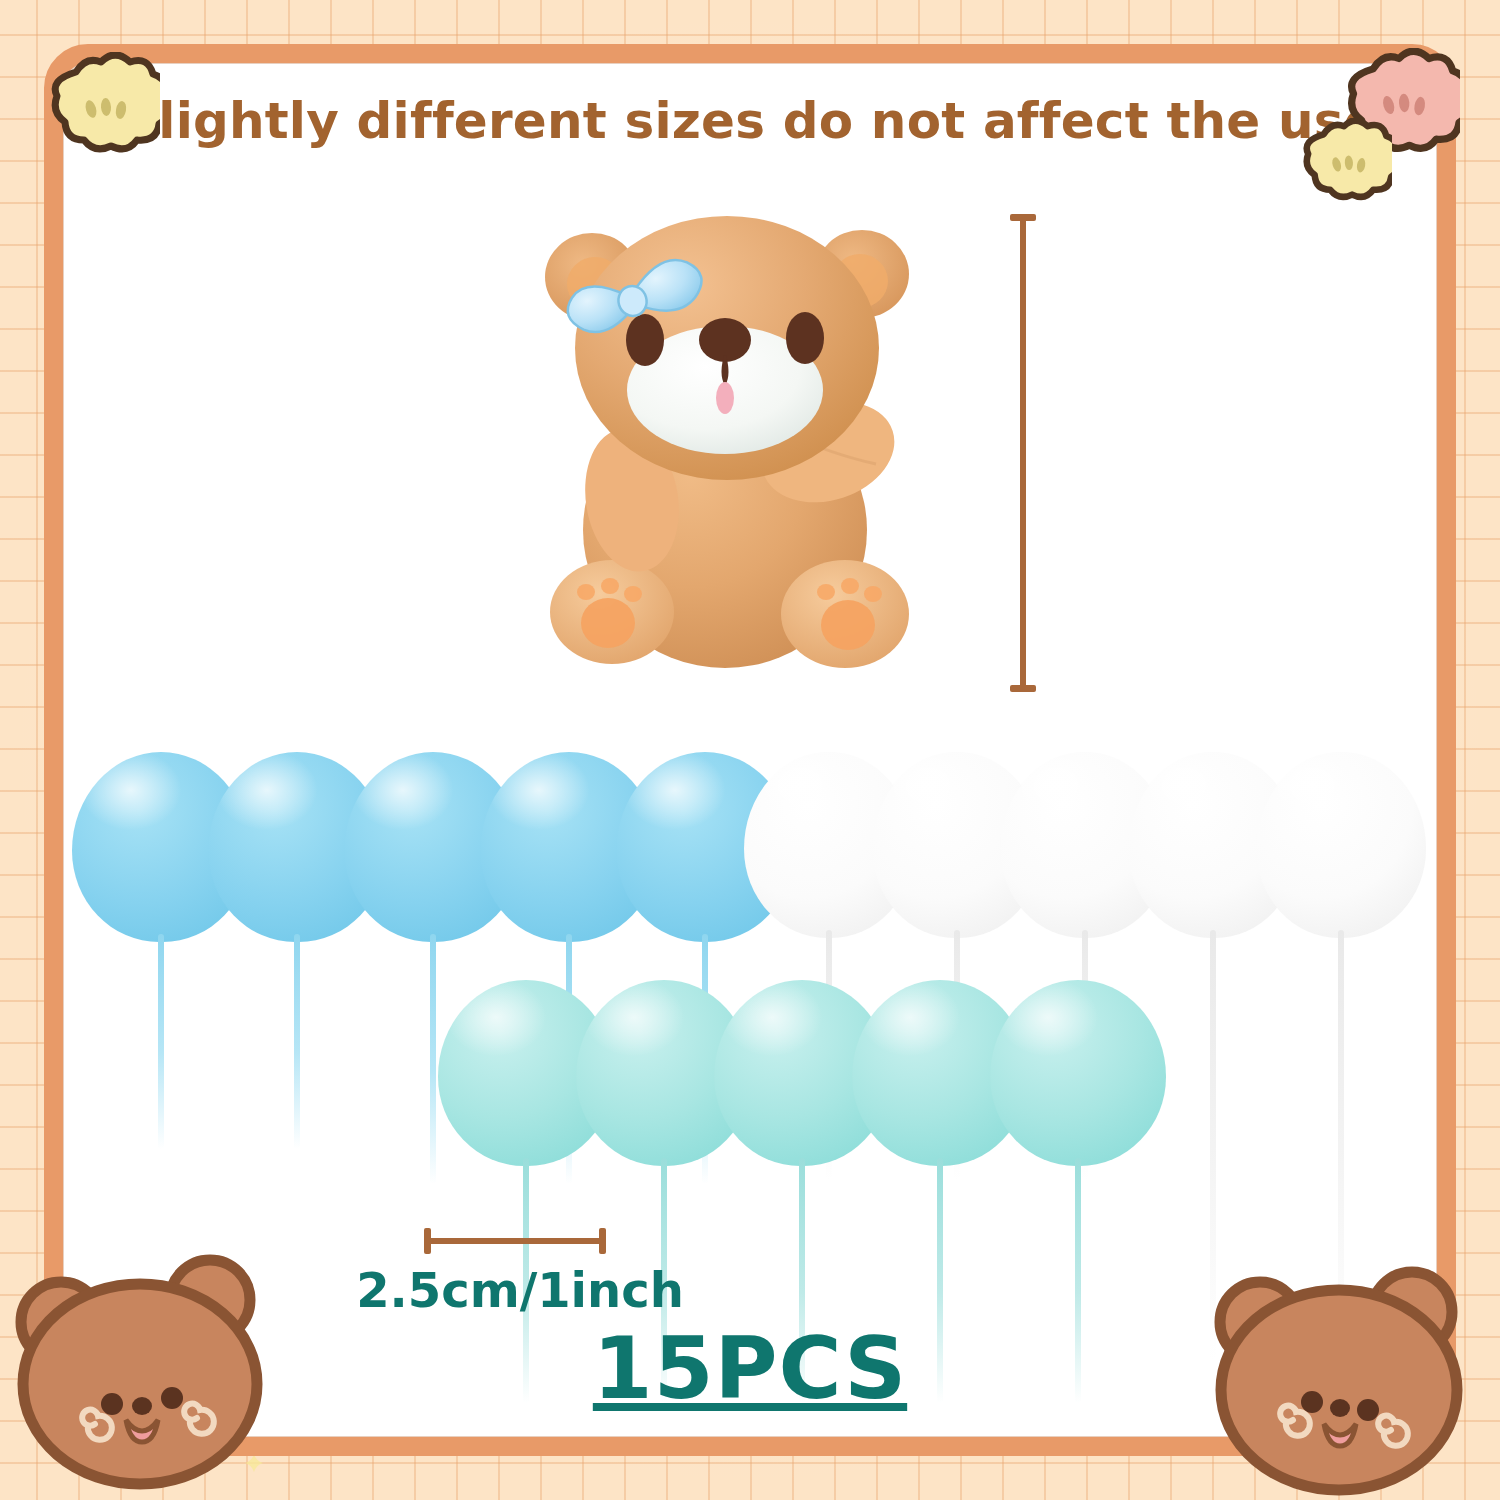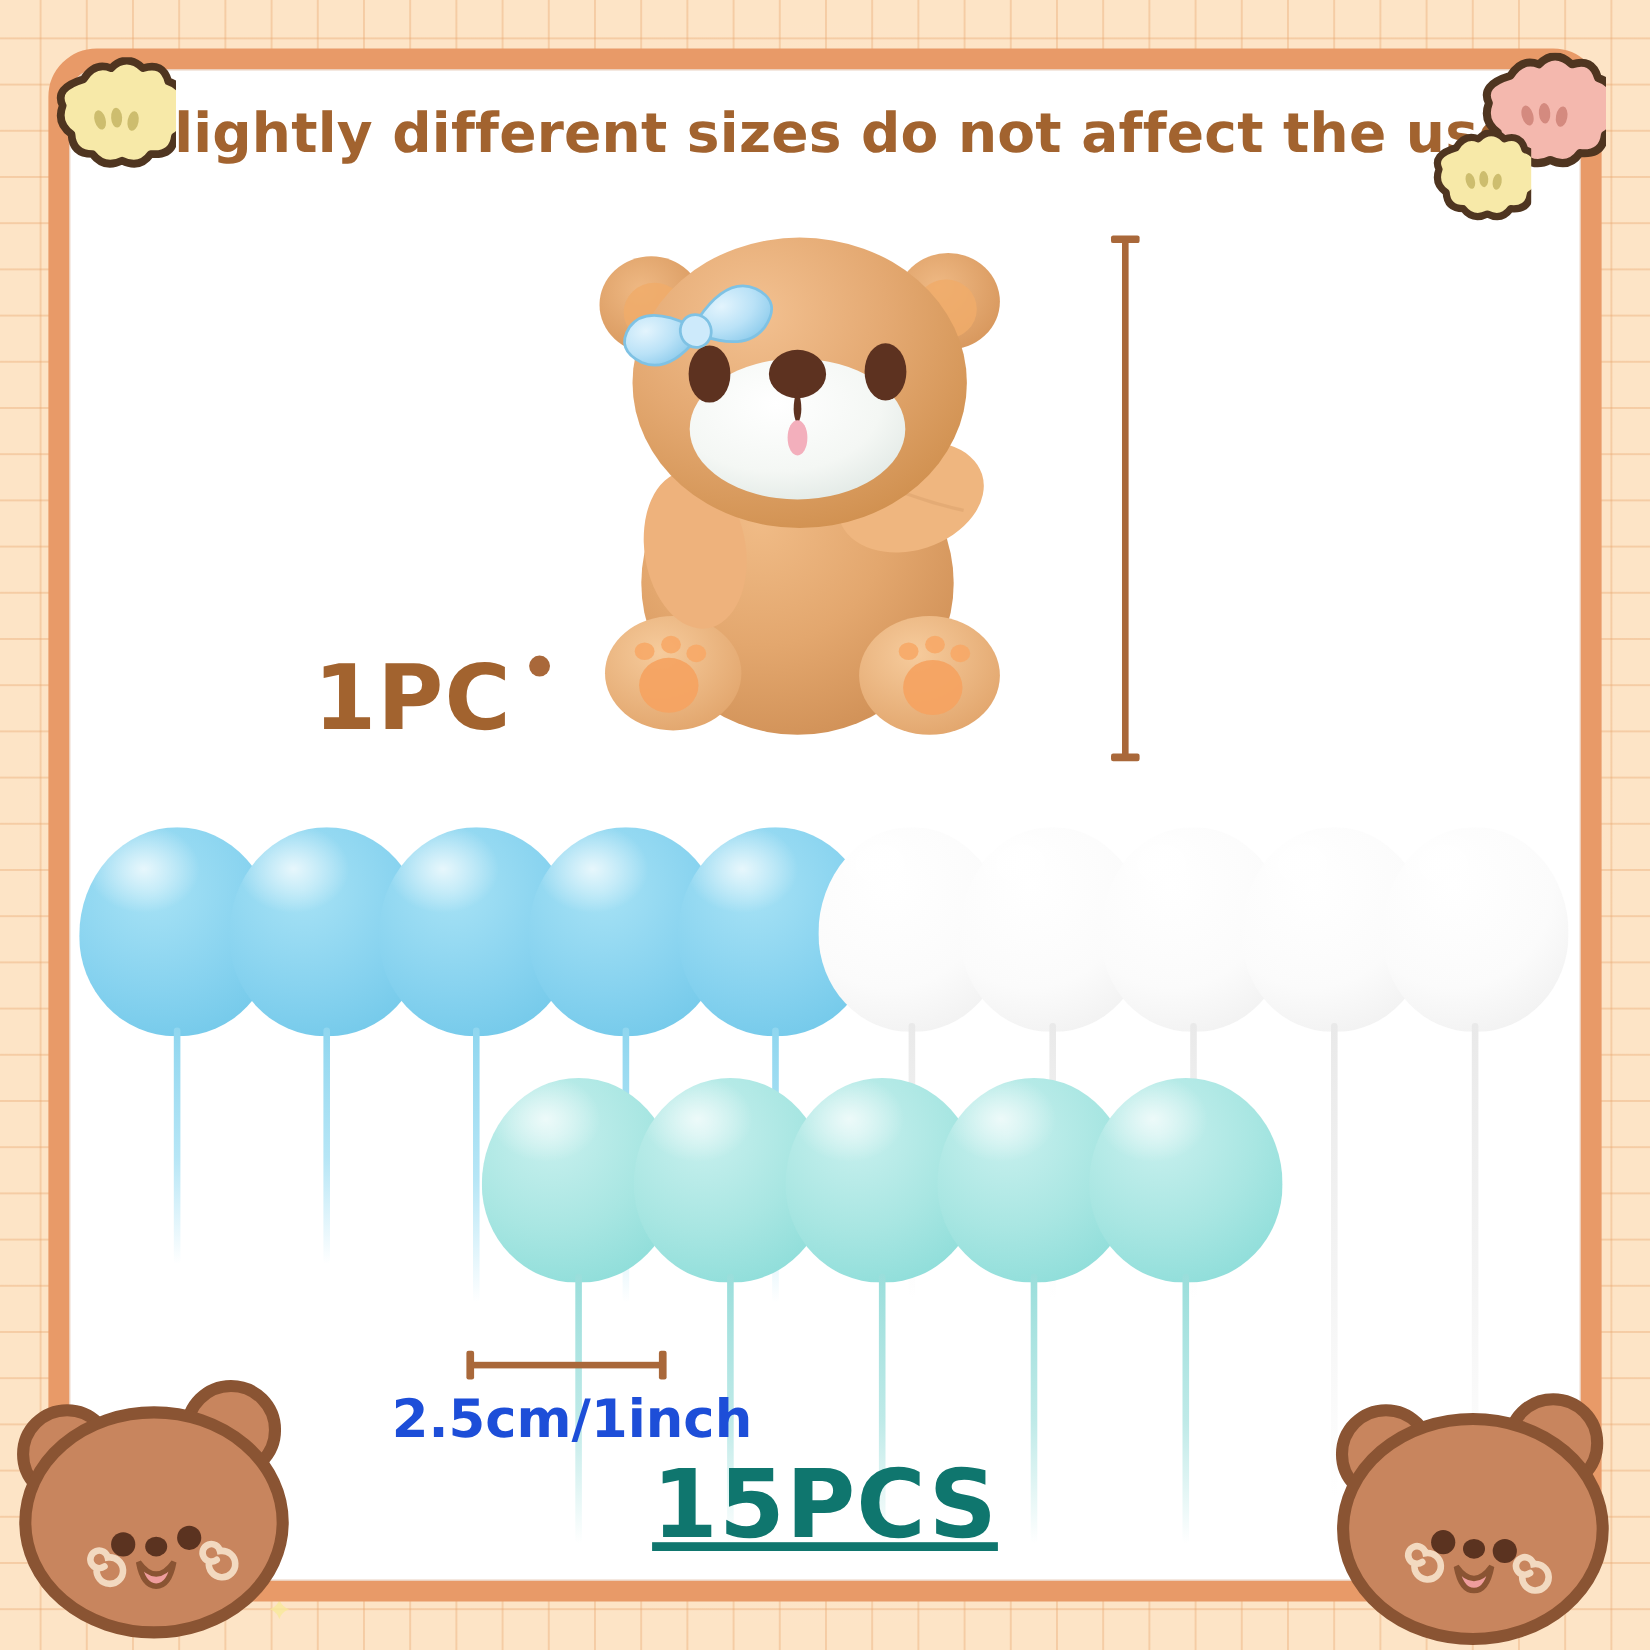--- a/index.html
+++ b/index.html
@@ -78,21 +78,21 @@
 
   
   .dim-h{position:absolute;left:424px;top:1228px;width:182px;height:26px;}
   .dim-h .cap{position:absolute;top:0;width:7px;height:26px;background:#a9683a;border-radius:2px;}
   .dim-h .cap.l{left:0;}
   .dim-h .cap.r{right:0;}
   .dim-h .bar{position:absolute;top:10px;left:5px;right:5px;height:6px;background:#a9683a;}
 
   .dim-h-label{
     position:absolute;left:330px;top:1262px;width:380px;text-align:center;
-    color:#1d4ed8;font-size:48px;font-weight:700;white-space:nowrap;
+    color:#0f766e;font-size:48px;font-weight:700;white-space:nowrap;
   }
 
   
   .count-1pc{
     position:absolute;left:285px;top:588px;
     color:#a2632f;font-size:82px;font-weight:700;letter-spacing:1px;white-space:nowrap;
   }
   .count-1pc .dot{
     position:absolute;left:196px;top:8px;width:19px;height:19px;border-radius:50%;
     background:#a9683a;
@@ -250,24 +250,20 @@
           </g>
         </svg>
       </div>
 
       <div class="dim-v">
         <span class="cap t"></span>
         <span class="bar"></span>
         <span class="cap b"></span>
       </div>
 
-      <div class="count-1pc">
-        <span>1PC</span>
-        <span class="dot"></span>
-      </div>
 
       <div class="balloon b-blue" style="left:72px;top:752px;width:178px;height:190px;">
         <span class="ball" style="width:178px;height:190px;"></span>
         <span class="stem" style="top:182px;height:215px;"></span>
       </div>
       <div class="balloon b-blue" style="left:208px;top:752px;width:178px;height:190px;">
         <span class="ball" style="width:178px;height:190px;"></span>
         <span class="stem" style="top:182px;height:215px;"></span>
       </div>
       <div class="balloon b-blue" style="left:344px;top:752px;width:178px;height:190px;">

